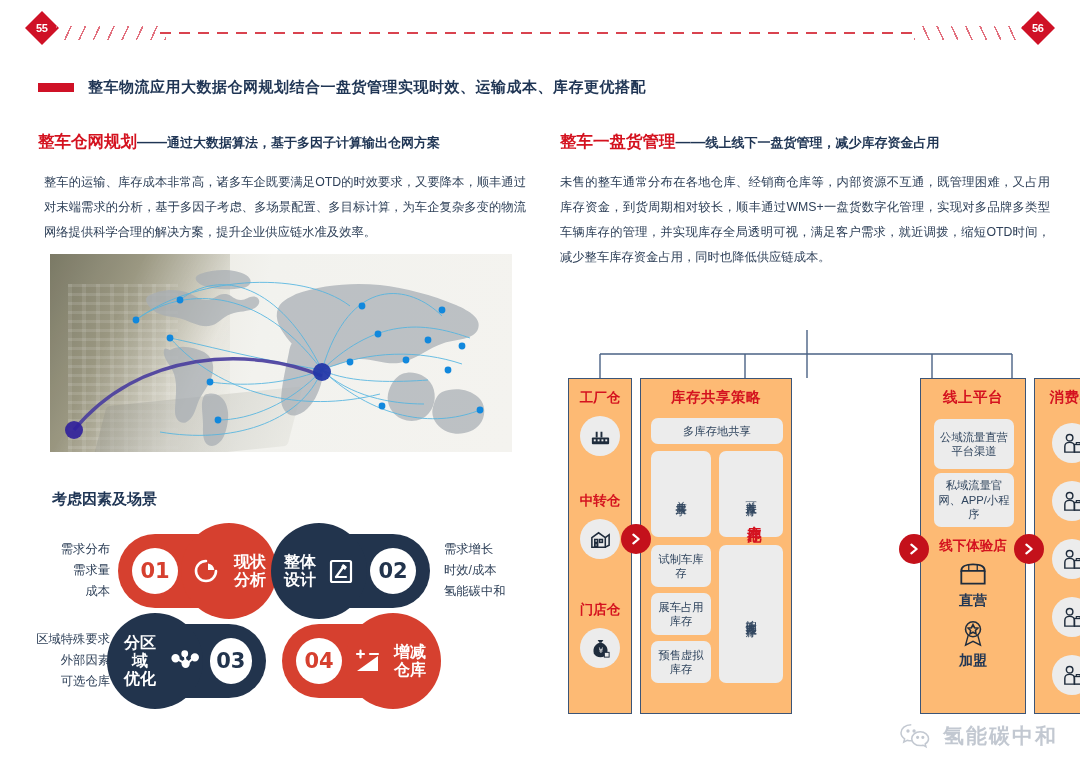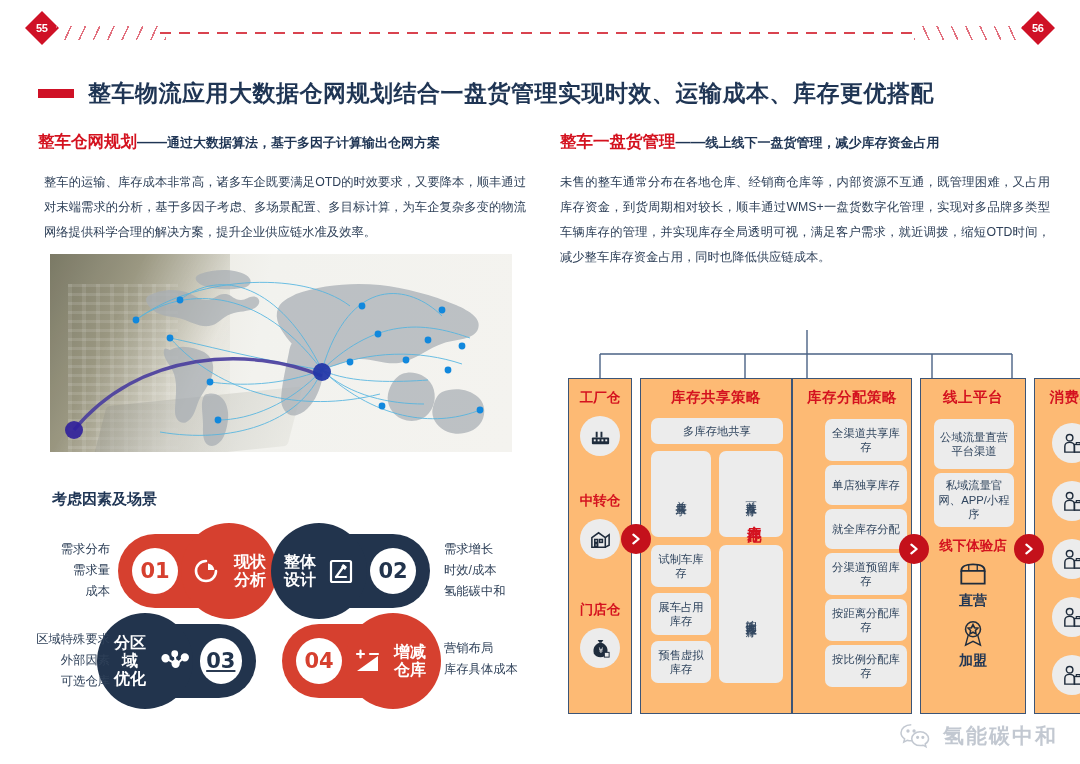--- a/index.html
+++ b/index.html
@@ -34,21 +34,21 @@
   .hatch.r{right:56px;width:110px;
     background-image:repeating-linear-gradient(65deg,#e2707e 0 1.5px,transparent 1.5px 13px);}
   .dashrule{
     position:absolute;top:32px;left:160px;right:160px;height:2px;
     background-image:repeating-linear-gradient(to right,#d9434f 0 11px,transparent 11px 19px);
   }
 
   
   .mainhead{position:absolute;left:38px;top:78px;display:flex;align-items:center;gap:14px;}
   .mainhead .bullet{width:36px;height:9px;background:#cf1126;display:block;}
-  .mainhead .txt{font-size:23px;font-weight:bold;color:#1f3554;letter-spacing:.5px;}
+  .mainhead .txt{font-size:15px;font-weight:bold;color:#1f3554;letter-spacing:.5px;}
 
   
   .colL{position:absolute;left:38px;top:132px;width:492px;}
   .colR{position:absolute;left:560px;top:132px;width:490px;}
 
   .subhead{font-size:15px;font-weight:bold;line-height:1.2;margin-bottom:4px;}
   .subhead .red{color:#d4121f;font-size:16.5px;}
   .subhead .dash{color:#1f3554;}
   .subhead .blue{color:#1f3554;font-size:13px;}
 
@@ -290,21 +290,21 @@
       </svg>
     </div>
     <div class="numcirc navy" style="margin-right:14px;">02</div>
   </div>
   <div class="sidelbl" style="left:444px;top:539px;width:110px;">
     <div>需求增长</div>
     <div>时效/成本</div>
     <div>氢能碳中和</div>
   </div>
 
-  <div class="pill navy" style="left:108px;top:624px;width:148px;justify-content:space-between;text-decoration:underline;">
+  <div class="pill navy" style="left:118px;top:624px;width:148px;justify-content:space-between;">
     <div class="bulb" style="left:-11px;top:-11px;"></div>
     <div class="pilltxt" style="margin-right:8px;">
       <div>分区域</div>
       <div>优化</div>
     </div>
     <div class="pillicon" style="margin-right:10px;">
       <svg viewBox="0 0 32 32" fill="none" stroke="#fff" stroke-width="2.2">
         <circle cx="6" cy="13" r="3.4" fill="#fff"></circle>
         <circle cx="17" cy="19" r="3.4" fill="#fff"></circle>
         <circle cx="27" cy="12" r="3.4" fill="#fff"></circle>
@@ -327,24 +327,20 @@
       <svg viewBox="0 0 32 32" fill="none" stroke="#fff" stroke-width="2.2">
         <path d="M5 9 h7 M8.5 5.5 v7" stroke-linecap="round"></path>
         <path d="M5 26 L26 26 L26 11 Z" fill="#fff" stroke="none"></path>
         <path d="M18 9 h8" stroke-linecap="round"></path>
       </svg>
     </div>
     <div class="pilltxt" style="margin-left:10px;">
       <div>增减</div>
       <div>仓库</div>
     </div>
-  </div>
-  <div class="sidelbl" style="left:444px;top:638px;width:110px;">
-    <div>营销布局</div>
-    <div>库存具体成本</div>
   </div>
 
   <div class="colR">
     <div class="subhead">
       <span class="red">整车一盘货管理</span><span class="dash">——</span><span class="blue">线上线下一盘货管理，减少库存资金占用</span>
     </div>
     <div class="para">未售的整车通常分布在各地仓库、经销商仓库等，内部资源不互通，既管理困难，又占用库存资金，到货周期相对较长，顺丰通过WMS+一盘货数字化管理，实现对多品牌多类型车辆库存的管理，并实现库存全局透明可视，满足客户需求，就近调拨，缩短OTD时间，减少整车库存资金占用，同时也降低供应链成本。</div>
   </div>
 
 
@@ -401,29 +397,20 @@
       <div class="chip vert" style="position:absolute;left:10px;top:72px;width:60px;height:86px;">单店共享</div>
       <div class="chip vert" style="position:absolute;left:78px;top:72px;width:64px;height:86px;">可共享库存</div>
       <div class="chip" style="position:absolute;left:10px;top:166px;width:60px;height:42px;">试制车库存</div>
       <div class="chip" style="position:absolute;left:10px;top:214px;width:60px;height:42px;">展车占用库存</div>
       <div class="chip" style="position:absolute;left:10px;top:262px;width:60px;height:42px;">预售虚拟库存</div>
       <div class="chip vert" style="position:absolute;left:78px;top:166px;width:64px;height:138px;">按比例共享库存</div>
     </div>
 
     <div class="poolTxt" style="left:178px;top:136px;">库存池</div>
 
-    <div class="dcol" style="left:224px;width:120px;">
-      <div class="ctitle">库存分配策略</div>
-      <div class="chip" style="position:absolute;left:32px;top:40px;width:82px;height:42px;">全渠道共享库存</div>
-      <div class="chip" style="position:absolute;left:32px;top:86px;width:82px;height:40px;">单店独享库存</div>
-      <div class="chip" style="position:absolute;left:32px;top:130px;width:82px;height:40px;">就全库存分配</div>
-      <div class="chip" style="position:absolute;left:32px;top:174px;width:82px;height:42px;">分渠道预留库存</div>
-      <div class="chip" style="position:absolute;left:32px;top:220px;width:82px;height:42px;">按距离分配库存</div>
-      <div class="chip" style="position:absolute;left:32px;top:266px;width:82px;height:42px;">按比例分配库存</div>
-    </div>
 
     <div class="dcol" style="left:352px;width:106px;">
       <div class="ctitle">线上平台</div>
       <div class="chip" style="position:absolute;left:13px;top:40px;width:80px;height:50px;">公域流量直营平台渠道</div>
       <div class="chip" style="position:absolute;left:13px;top:94px;width:80px;height:54px;">私域流量官网、APP/小程序</div>
       <div class="redlbl" style="position:absolute;left:0;right:0;top:158px;font-size:13.5px;">线下体验店</div>
       <div style="position:absolute;left:0;right:0;top:182px;text-align:center;">
         <svg viewBox="0 0 32 24" style="width:34px;height:26px;" fill="none" stroke="#1f2c3c" stroke-width="1.7">
           <path d="M5 9 C5 5 9 3 16 3 C23 3 27 5 27 9 Z"></path>
           <path d="M5 9 v12 h22 V9"></path>

